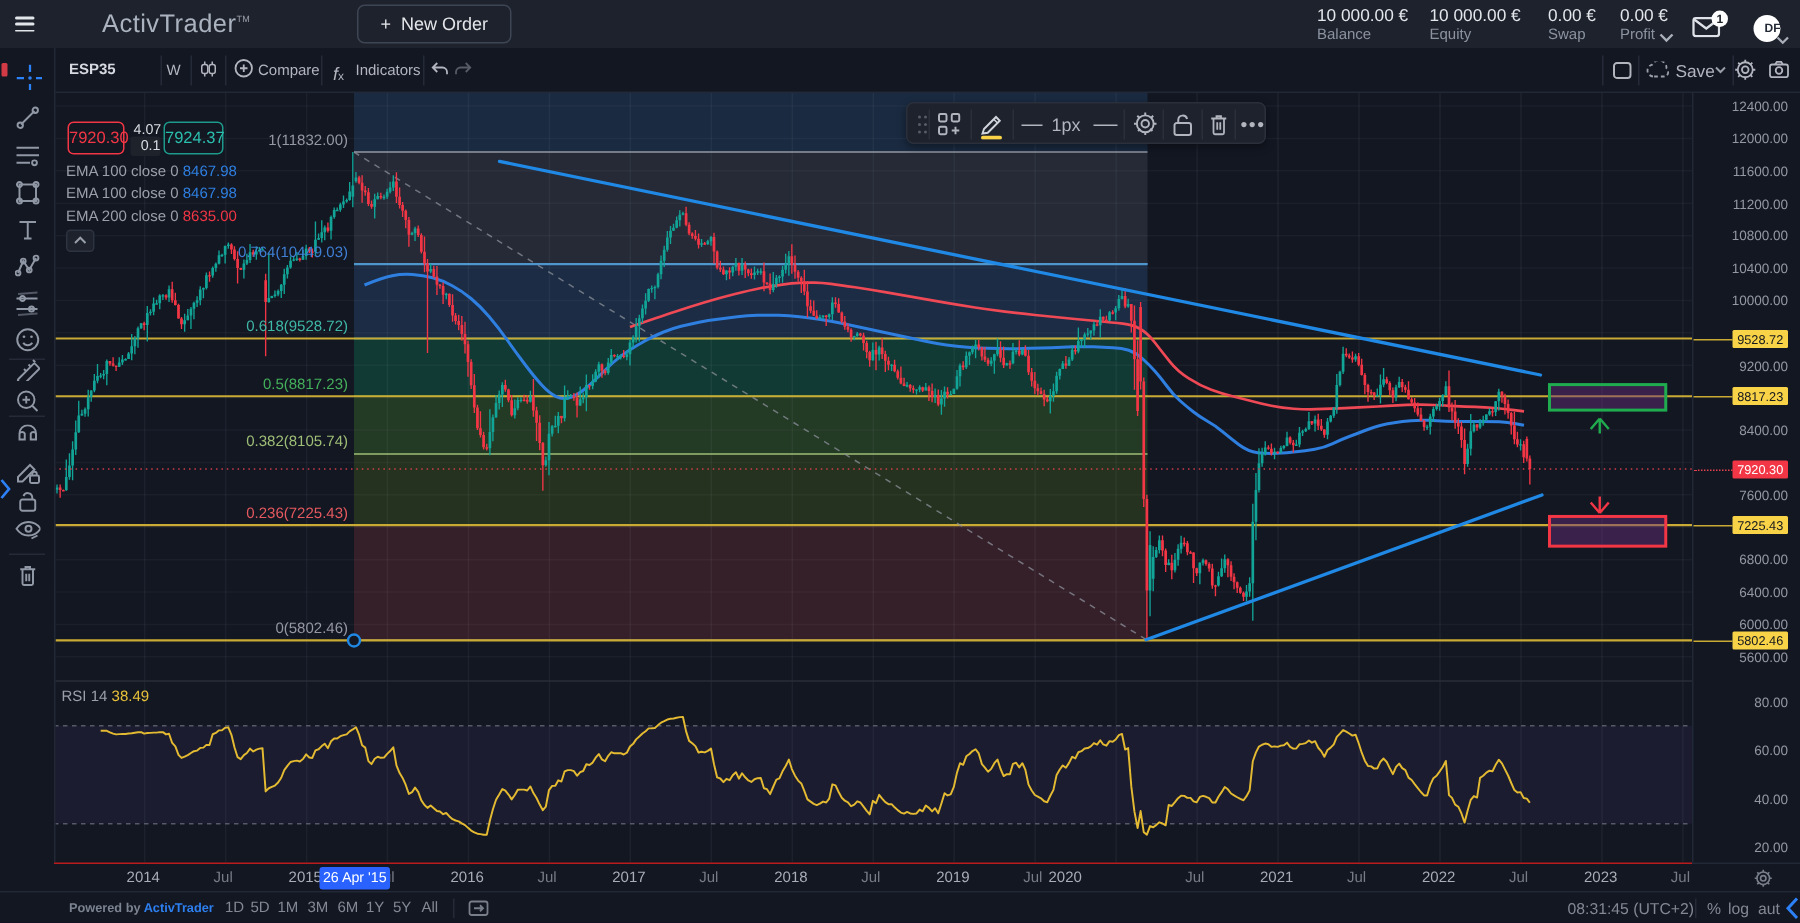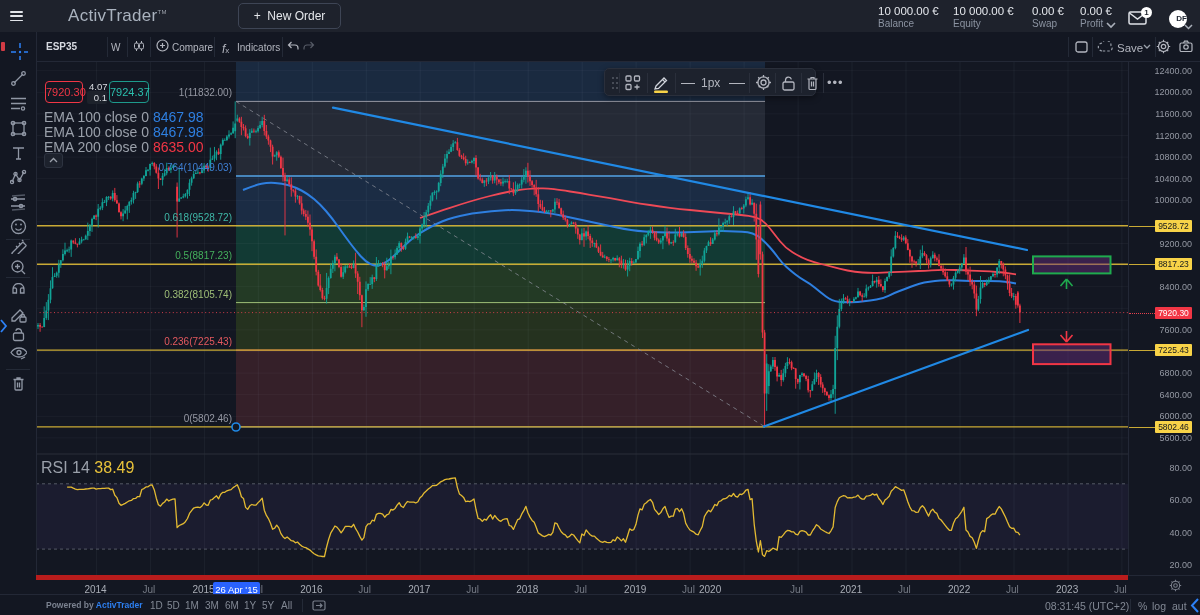--- a/index.html
+++ b/index.html
@@ -20,30 +20,30 @@
 .t2{position:absolute;top:9.5px;font-size:10px;color:#b2b5be}
 
 #rail{position:absolute;left:0;top:32px;width:37px;height:562px;background:#131722;border-right:1px solid #232836}
 .ric{position:absolute;left:10px;width:17px;height:17px}
 .rsep{position:absolute;left:6px;width:24px;height:1px;background:#242a37}
 
 #legend{position:absolute;left:44px;top:66px;font-size:10.5px;color:#d5d8df;white-space:nowrap}
 .ohlc{color:#9aa2af;font-size:8.6px}
 .ohlc b{color:#f23645;font-weight:normal}
 .pxbox{position:absolute;height:22px;border-radius:4px;font-size:11px;text-align:center;line-height:21px;border:1px solid}
-.emarow{position:absolute;left:44px;font-size:14px;color:#9aa0aa}
-
-#float{position:absolute;left:604px;top:68px;width:212px;height:28px;background:#1d222d;border:1px solid #2a2f3b;border-radius:5px;box-shadow:0 2px 6px rgba(0,0,0,.4)}
+.emarow{position:absolute;left:44px;font-size:10px;color:#9aa0aa}
+
+#float{position:absolute;left:604px;top:68px;width:240px;height:28px;background:#1d222d;border:1px solid #2a2f3b;border-radius:5px;box-shadow:0 2px 6px rgba(0,0,0,.4)}
 
 #paxis{position:absolute;left:1128px;top:62px;width:72px;height:513px;background:#131722;border-left:1px solid #232836}
 .al{position:absolute;left:0;width:63px;text-align:right;font-size:9px;color:#9498a3}
 .line{position:absolute;left:0;width:26px;height:1px;background:#c9aa35}
 .ab{position:absolute;left:26px;width:37px;height:12px;background:#f8d348;color:#15181e;font-size:8.5px;text-align:center;line-height:12px;border-radius:1px}
 
-#taxis{position:absolute;left:36px;top:575px;width:1092px;height:19px;background:#131722;border-top:5px solid #b91c1c}
+#taxis{position:absolute;left:36px;top:575px;width:1092px;height:19px;background:#131722;border-top:1px solid #b91c1c}
 .tl{position:absolute;top:4px;font-size:10px;color:#767b86}
 .tl.y{color:#a9adb6}
 .tbox{position:absolute;left:177px;top:2px;width:47px;height:15px;background:#2962ff;color:#fff;font-size:9.5px;text-align:center;line-height:15px;border-radius:2px}
 #tr-corner{position:absolute;left:1128px;top:575px;width:72px;height:19px;background:#131722;border-top:1px solid #232836}
 
 #bbar{position:absolute;left:0;top:594px;width:1200px;height:21px;background:#131722;border-top:1px solid #232836;font-size:10.5px;color:#828894}
 .bb{position:absolute;top:5px;font-size:10px}
 svg{display:block}
 .ic{stroke:#9097a5;fill:none;stroke-width:1.3}
 </style></head><body>
@@ -327,21 +327,21 @@
  <div class="abs" style="left:222px;top:6px;font-size:13px;color:#b2b5be;letter-spacing:1px">•••</div>
  <div class="abs" style="left:14px;top:4px;width:1px;height:20px;background:#2a2f3b"></div>
       <div class="abs" style="left:42px;top:4px;width:1px;height:20px;background:#2a2f3b"></div>
       <div class="abs" style="left:70px;top:4px;width:1px;height:20px;background:#2a2f3b"></div>
       <div class="abs" style="left:144px;top:4px;width:1px;height:20px;background:#2a2f3b"></div>
       <div class="abs" style="left:170px;top:4px;width:1px;height:20px;background:#2a2f3b"></div>
       <div class="abs" style="left:196px;top:4px;width:1px;height:20px;background:#2a2f3b"></div>
       <div class="abs" style="left:218px;top:4px;width:1px;height:20px;background:#2a2f3b"></div>
 </div>
 
-<div class="abs" style="left:41px;top:459px;font-size:16px;color:#9aa0aa">RSI 14 <span style="color:#e8c23a">38.49</span></div>
+<div class="abs" style="left:41px;top:459px;font-size:10px;color:#9aa0aa">RSI 14 <span style="color:#e8c23a">38.49</span></div>
 
 <div id="paxis">
       <div class="al" style="top:3.7px">12400.00</div>
       <div class="al" style="top:25.3px">12000.00</div>
       <div class="al" style="top:46.9px">11600.00</div>
       <div class="al" style="top:68.5px">11200.00</div>
       <div class="al" style="top:90.1px">10800.00</div>
       <div class="al" style="top:111.7px">10400.00</div>
       <div class="al" style="top:133.3px">10000.00</div>
       <div class="al" style="top:176.5px">9200.00</div>

